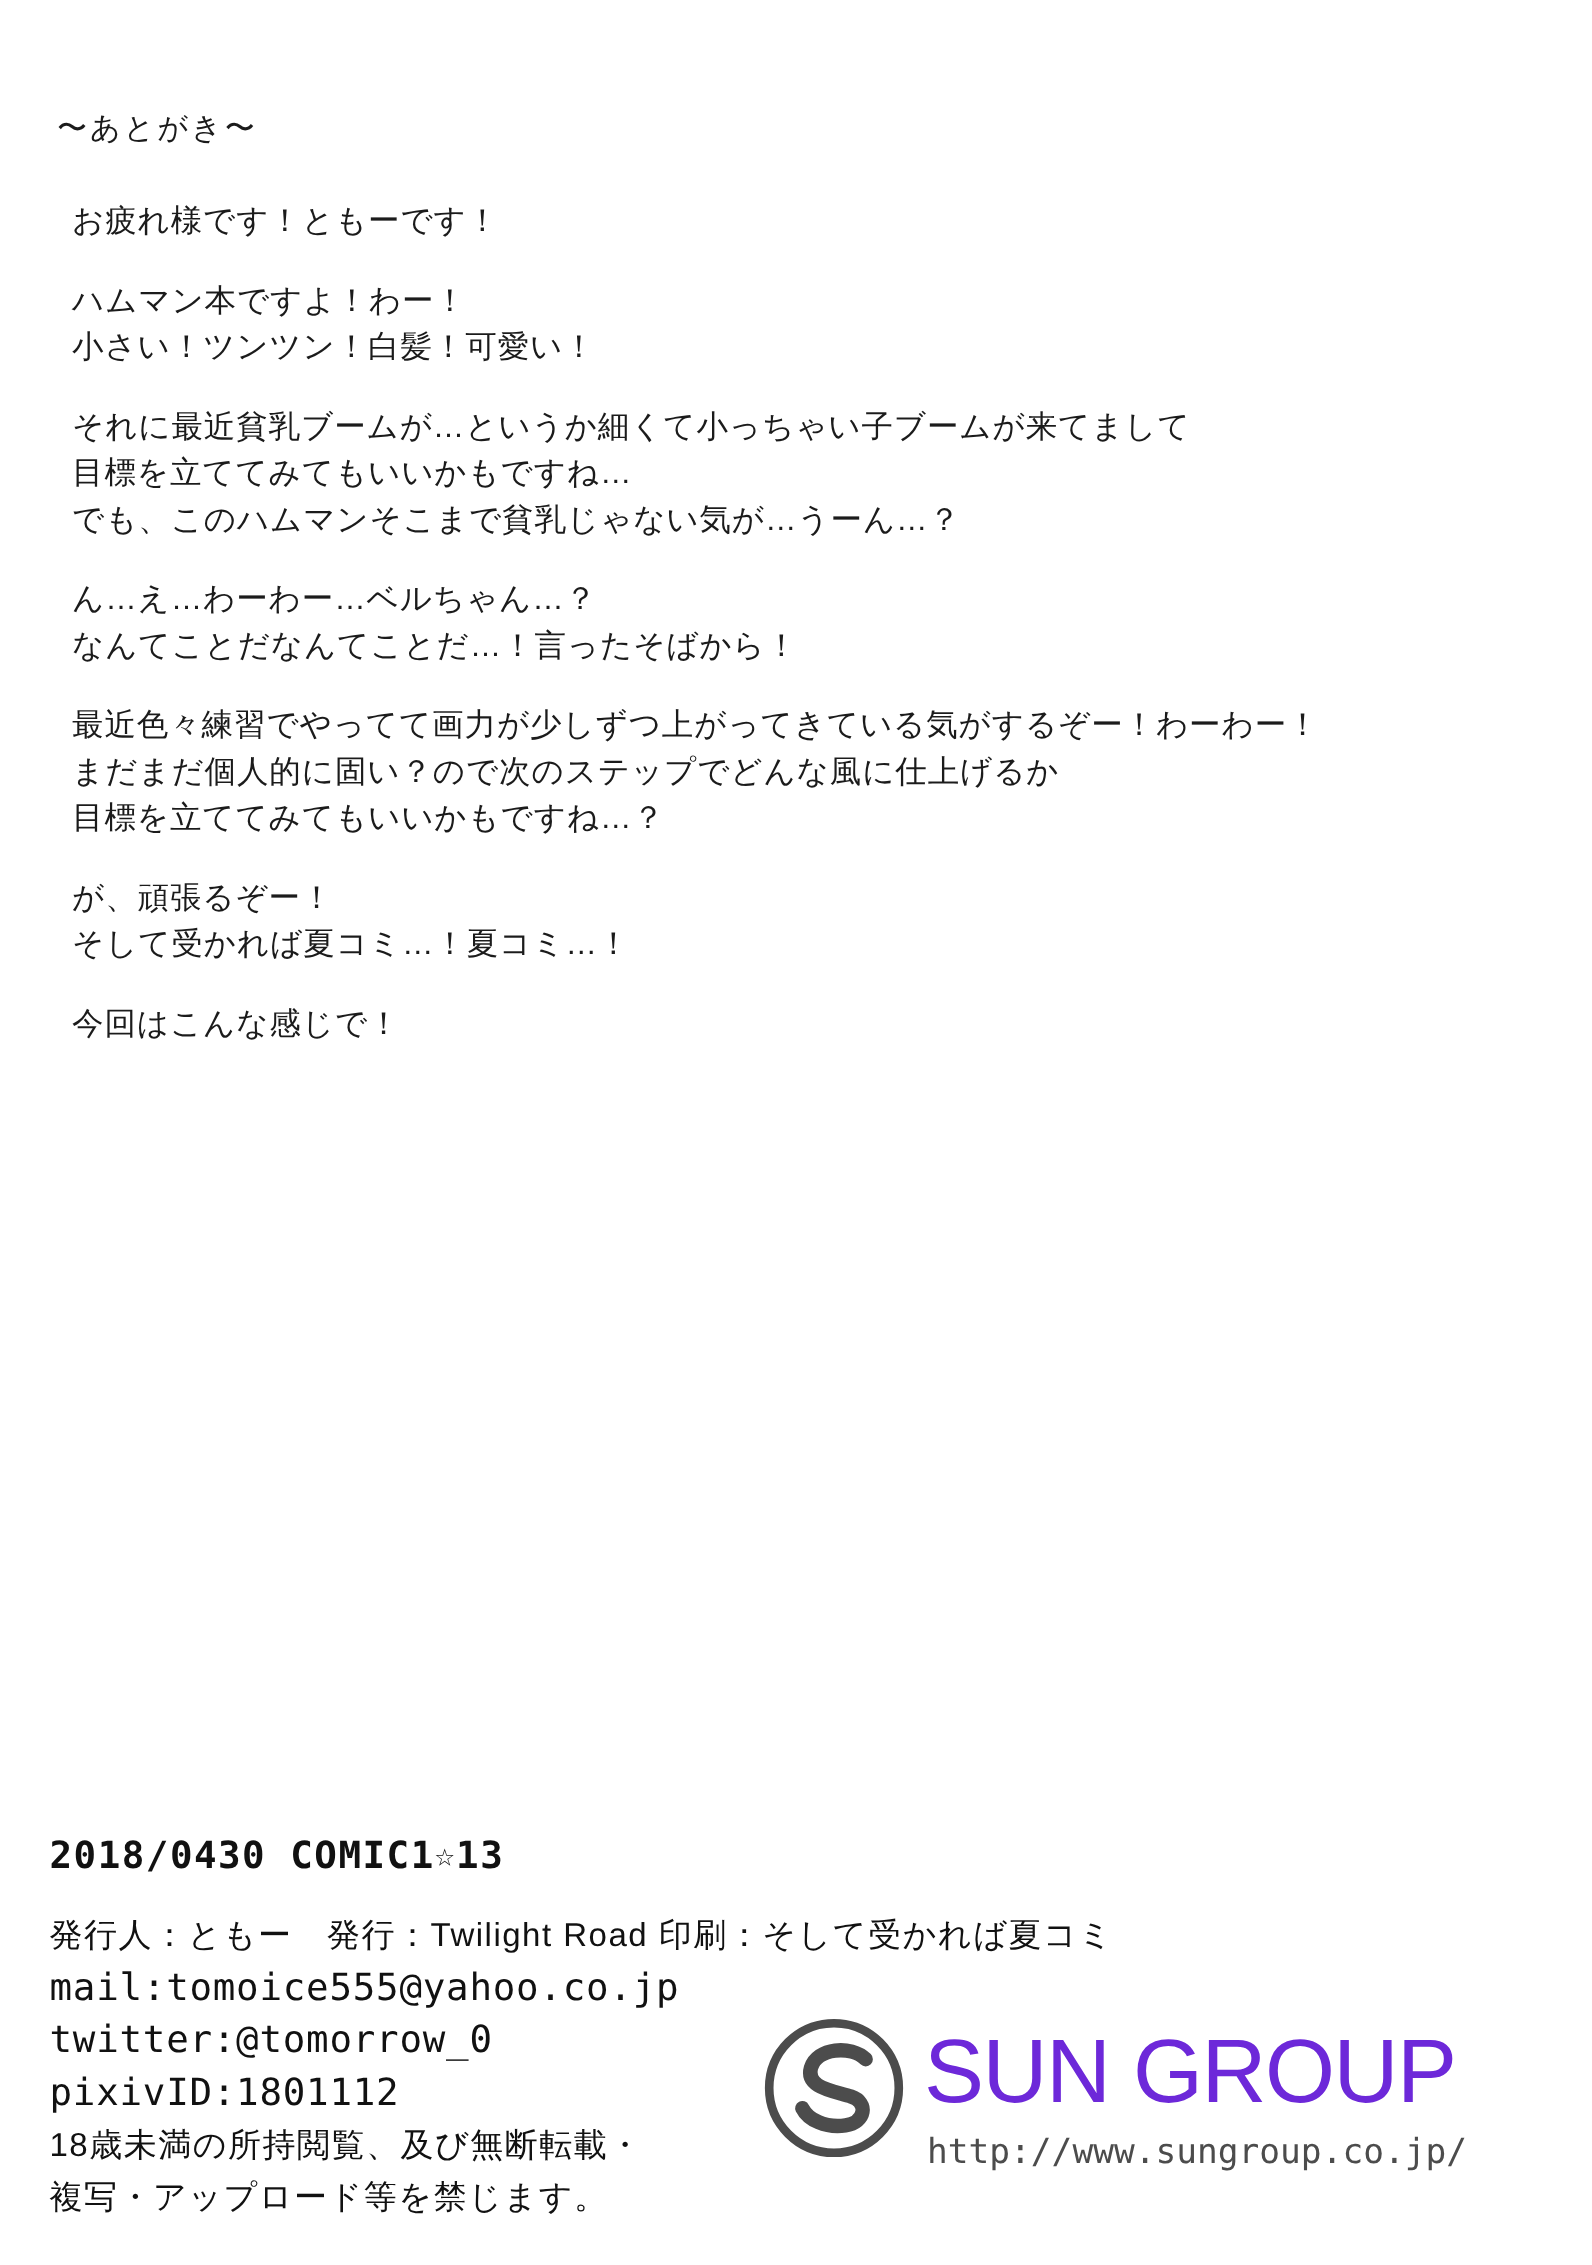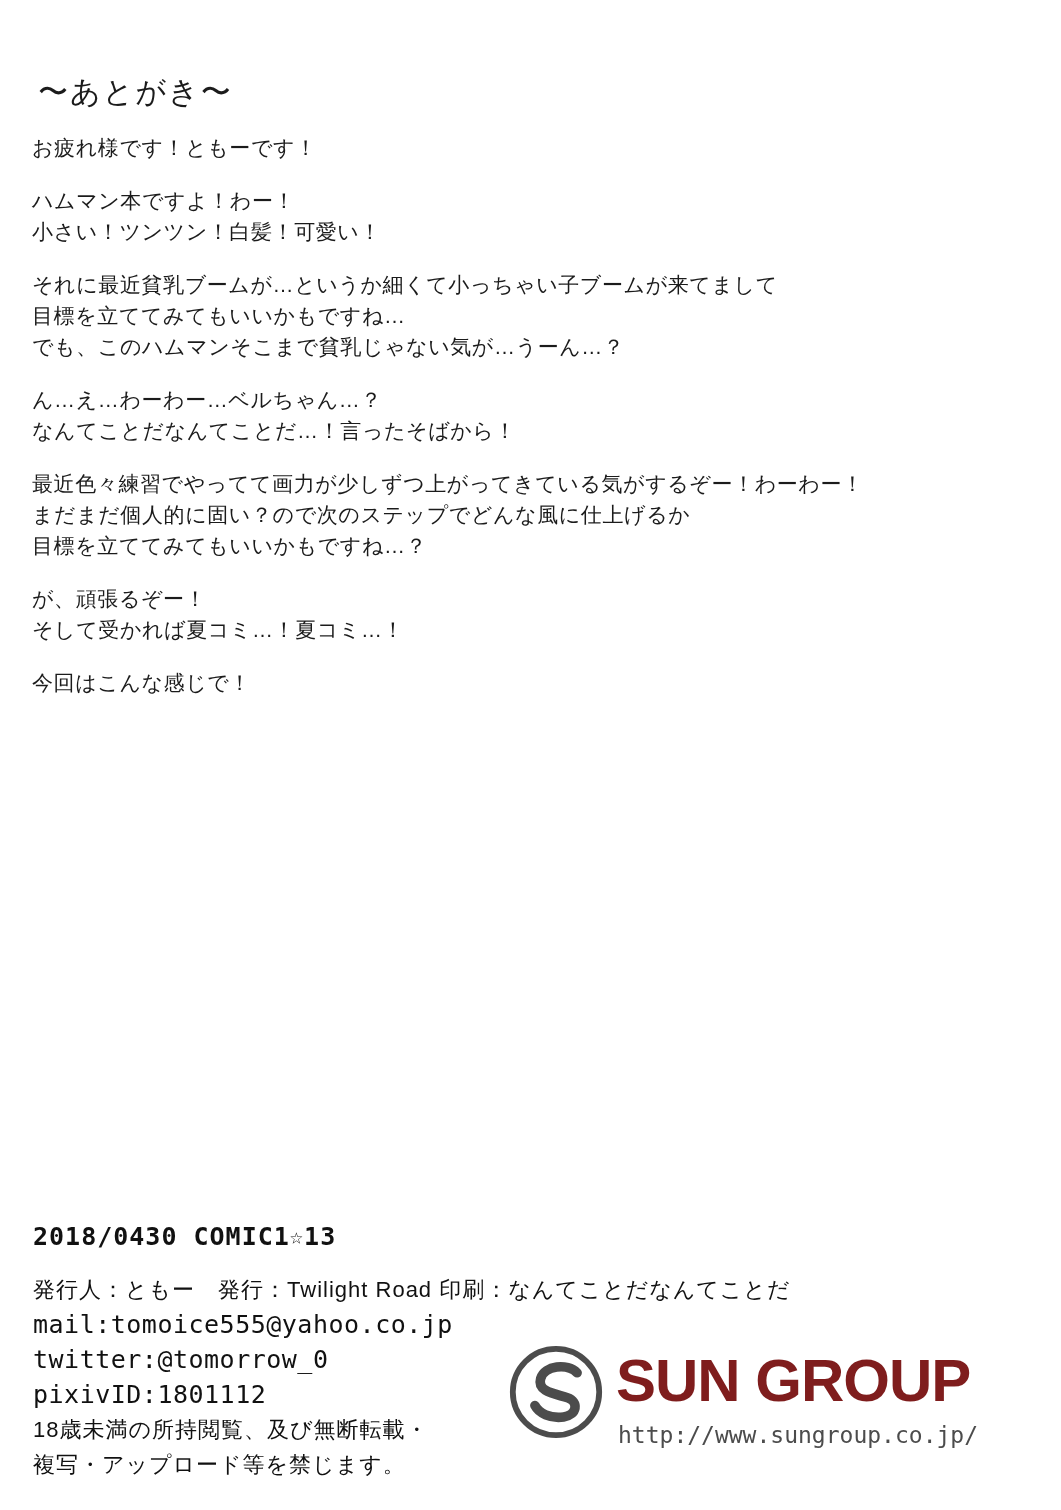--- a/index.html
+++ b/index.html
@@ -20,38 +20,38 @@
     position: absolute;
     inset: 0;
     background: #ffffff;
   }
 
   
   .afterword-title {
     position: absolute;
     left: 38px;
     top: 72px;
-    font-size: 30px;
+    font-size: 20px;
     letter-spacing: 2px;
     color: #1b1b1b;
     white-space: nowrap;
   }
 
   .afterword-body {
     position: absolute;
     left: 32px;
     top: 132px;
     width: 980px;
     font-size: 21px;
     line-height: 31px;
     letter-spacing: 0.6px;
     color: #1b1b1b;
   }
   .para {
-    margin: 0 0 22px 0;
+    margin: 0 0 22px 16px;
   }
   .para .line {
     display: block;
     white-space: nowrap;
   }
 
   
   .colophon-date {
     position: absolute;
     left: 33px;
@@ -101,23 +101,23 @@
     top: 6px;
     width: 96px;
     height: 96px;
   }
   .logo-text {
     position: absolute;
     left: 108px;
     top: 8px;
     font-family: "Liberation Sans", sans-serif;
     font-size: 60px;
-    font-weight: bold;
+    font-weight: normal;
     letter-spacing: -1px;
-    color: #7f1d1d;
+    color: #6d28d9;
     white-space: nowrap;
   }
   .logo-url {
     position: absolute;
     left: 110px;
     top: 84px;
     font-family: "DejaVu Sans Mono", monospace;
     font-size: 23px;
     letter-spacing: 0px;
     color: #4c4c4c;
@@ -160,21 +160,21 @@
     <p class="para">
       <span class="line">今回はこんな感じで！</span>
     </p>
   </div>
 
   <div class="colophon-date">
     <span>2018/0430 COMIC1</span><span class="star">☆</span><span>13</span>
   </div>
 
   <div class="colophon-block">
-    <span class="cline">発行人：ともー　発行：Twilight Road 印刷：なんてことだなんてことだ</span>
+    <span class="cline">発行人：ともー　発行：Twilight Road 印刷：そして受かれば夏コミ</span>
     <span class="cline mono">mail:tomoice555@yahoo.co.jp</span>
     <span class="cline mono">twitter:@tomorrow_0</span>
     <span class="cline mono">pixivID:1801112</span>
     <span class="cline">18歳未満の所持閲覧、及び無断転載・</span>
     <span class="cline">複写・アップロード等を禁じます。</span>
   </div>
 
   <div class="logo">
     <svg class="logo-mark" viewBox="0 0 100 100">
       <circle cx="50" cy="50" r="45" fill="none" stroke="#4c4c4c" stroke-width="6"></circle>

